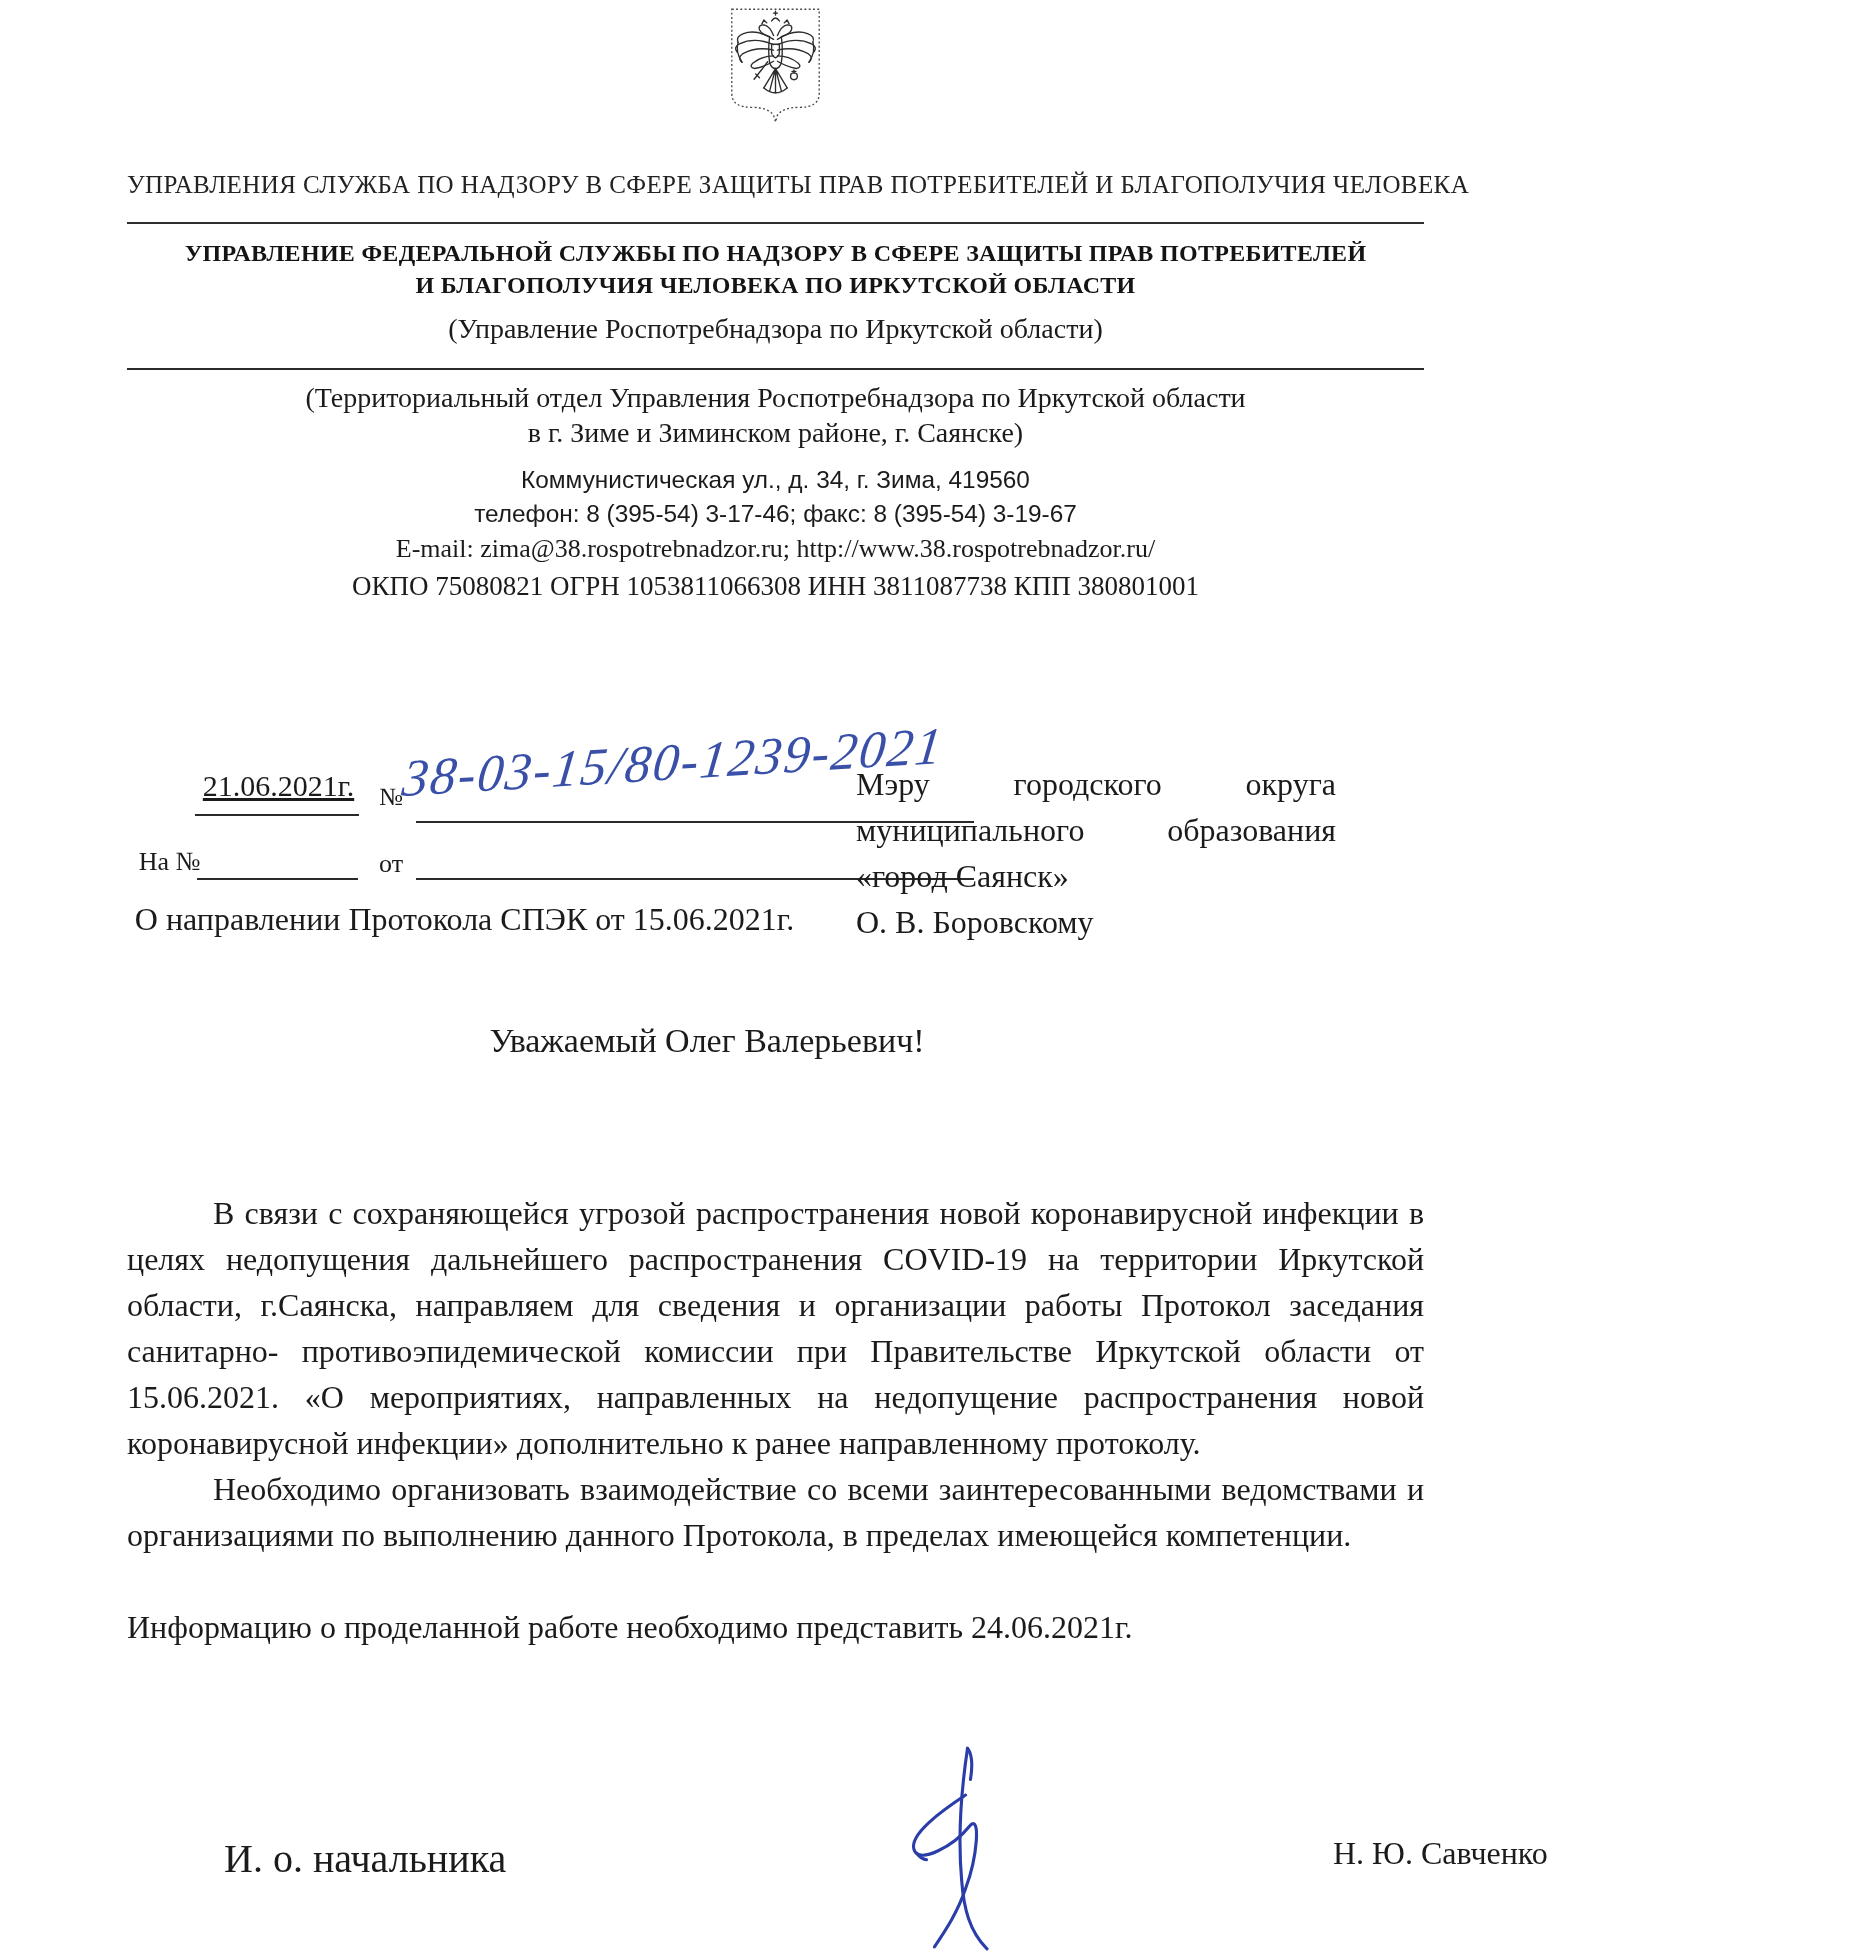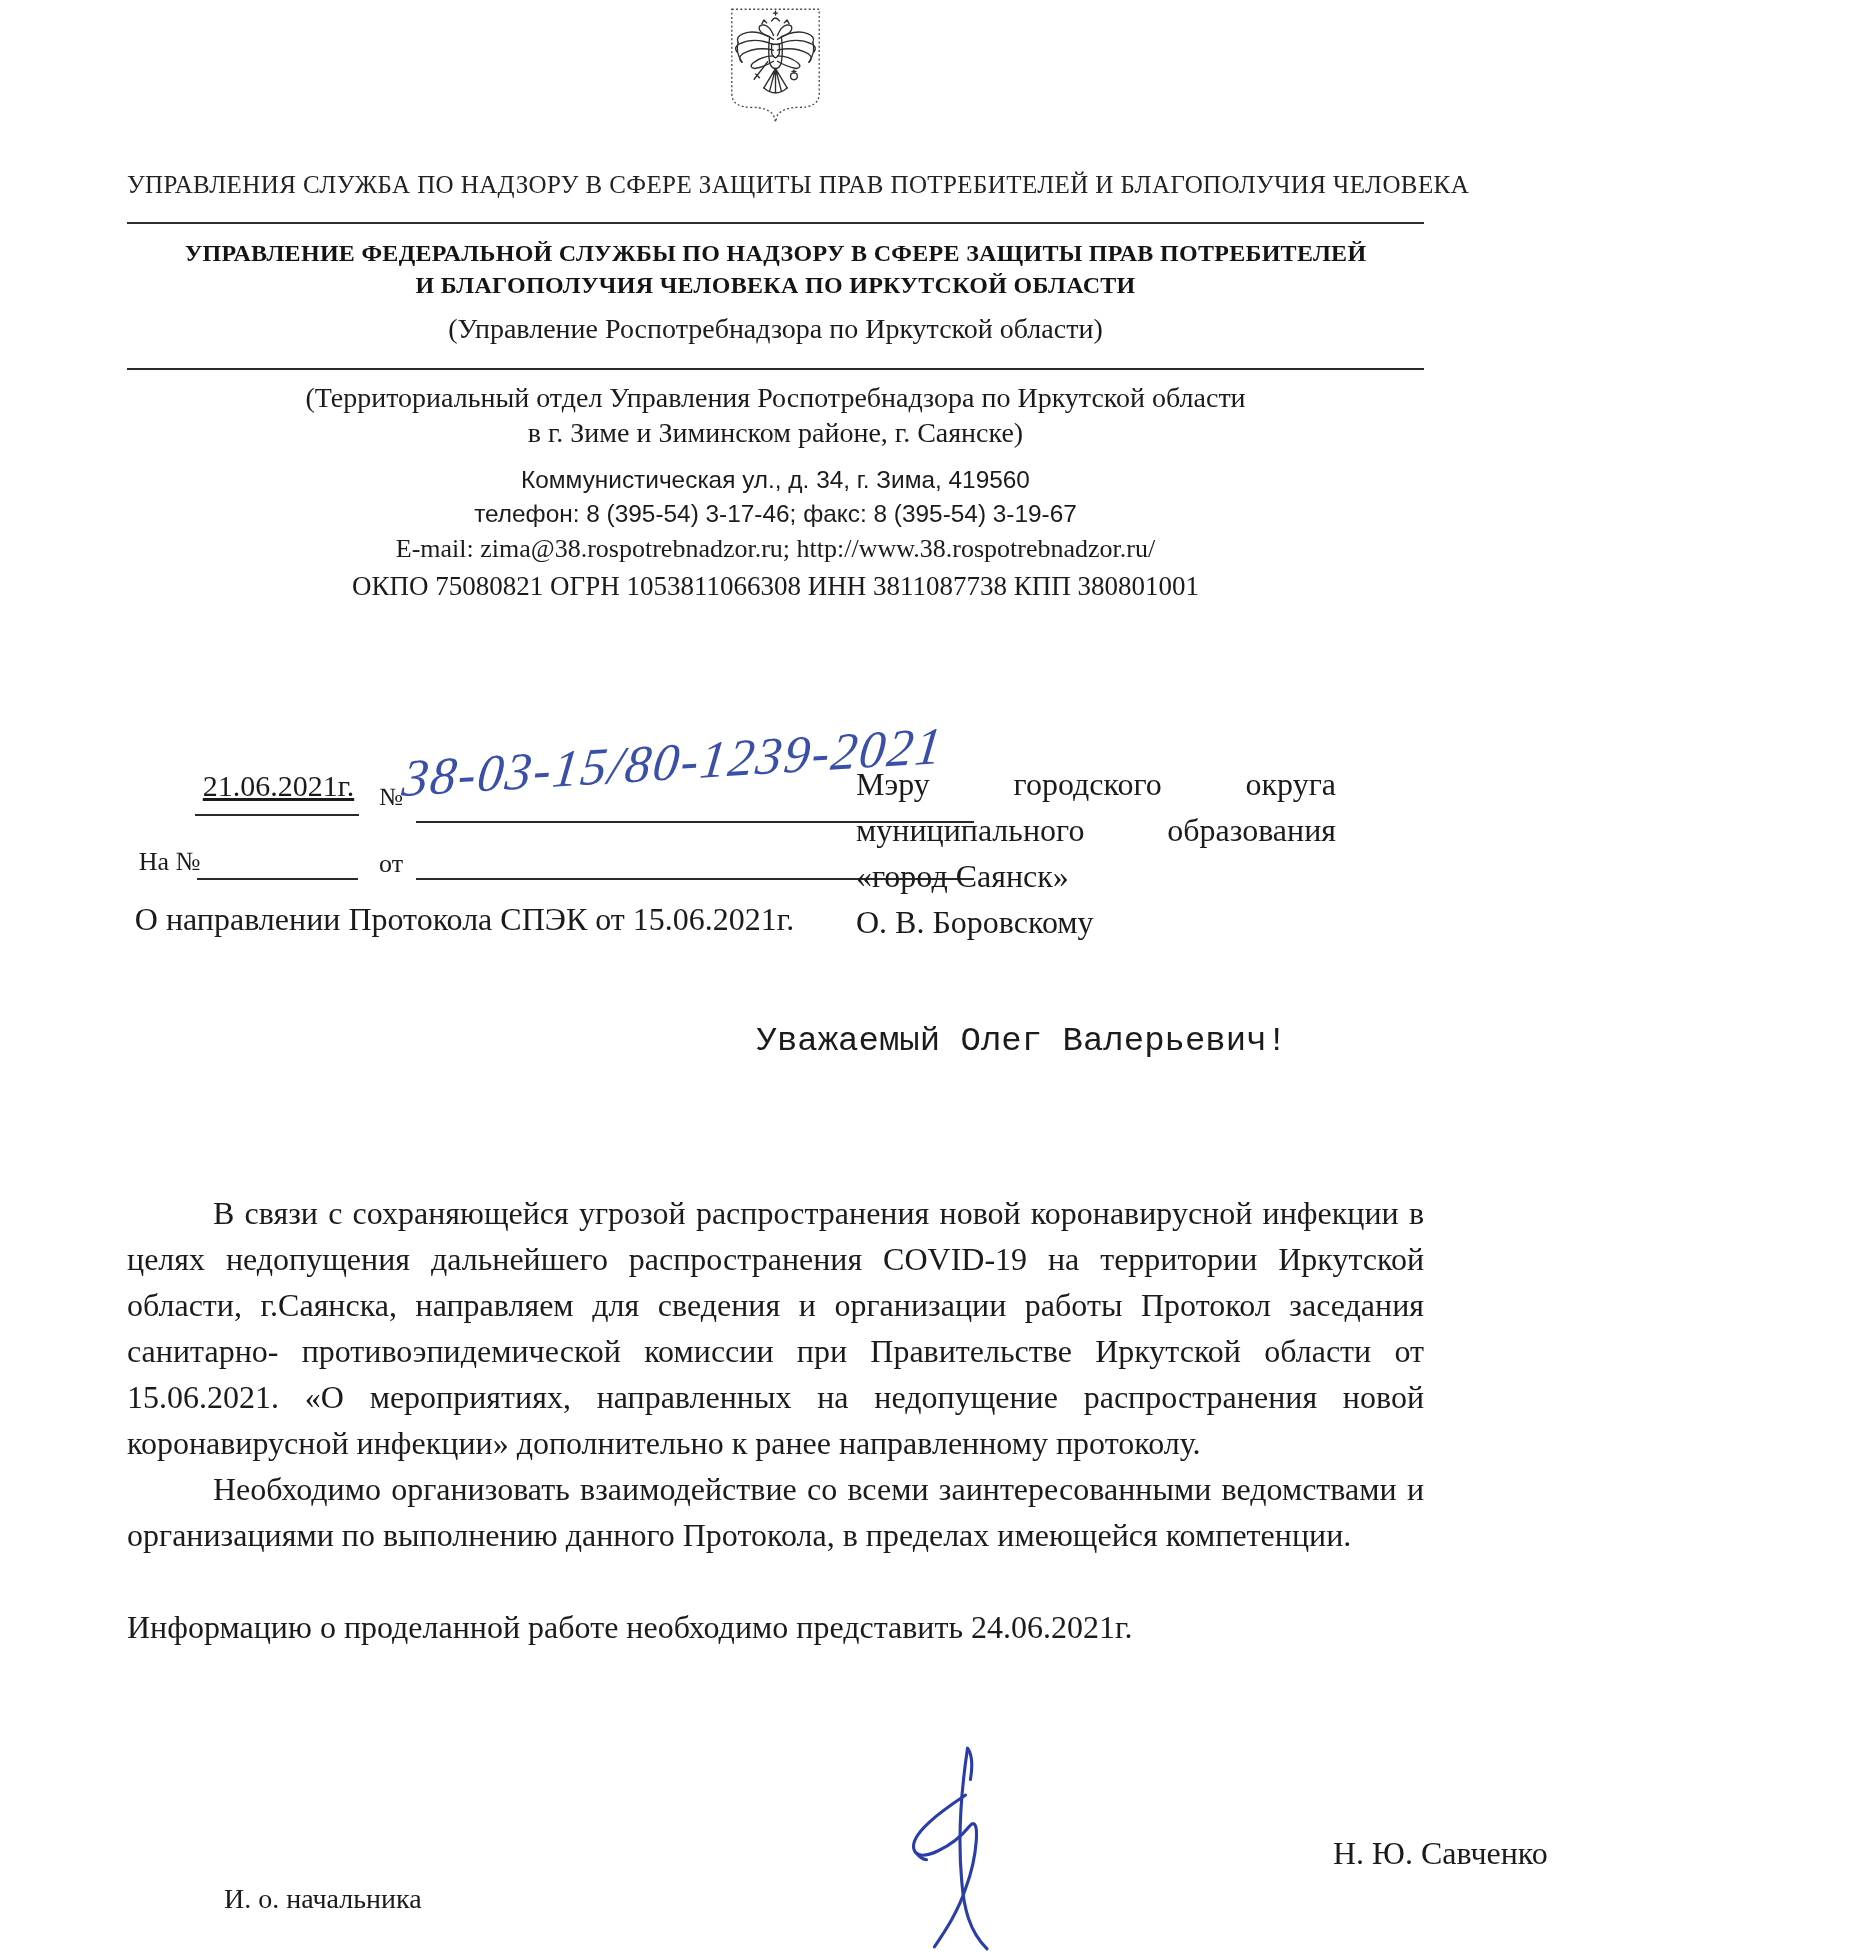--- a/index.html
+++ b/index.html
@@ -44,27 +44,27 @@
   .reply-underline { position:absolute; left:70px; top:117px; width:161px; border-top:2px solid #2a2a2a; }
   .from-label { position:absolute; left:252px; top:88px; font-size:26px; }
   .from-underline { position:absolute; left:289px; top:117px; width:558px; border-top:2px solid #2a2a2a; }
   .subject-line { position:absolute; left:7.8px; top:140px; font-size:32px; white-space:nowrap; }
 
   .addressee { position:absolute; left:729px; top:0; width:480px; font-size:32px; }
   .addressee .adr-line { height:46px; line-height:46px; white-space:nowrap; }
   .addressee .just { text-align:justify; text-align-last:justify; white-space:normal; }
 
   
-  .salutation { position:absolute; left:127px; top:1022px; width:1297px; padding-right:137px; text-align:right; font-size:34px;font-family:Liberation Mono, monospace; }
+  .salutation { position:absolute; left:127px; top:1022px; width:1297px; padding-right:137px; text-align:center; font-size:34px; }
   .body-block { position:absolute; left:127px; top:1190px; width:1297px; font-size:32px; line-height:46px; text-align:justify; }
   .body-block p.indent { text-indent:86px; }
   .body-block p.final { margin-top:46px; text-align:left; }
 
   
-  .sig-position { position:absolute; left:224px; top:1835px; font-size:28px; white-space:nowrap;margin-top:48px; }
+  .sig-position { position:absolute; left:224px; top:1835px; font-size:40px; white-space:nowrap; }
   .sig-name { position:absolute; left:1333px; top:1835px; font-size:32px; white-space:nowrap; }
   .autograph { position:absolute; left:876px; top:1744px; }
 </style>
 </head>
 <body>
 
 <div class="page">
 
   <div class="letterhead">
 

